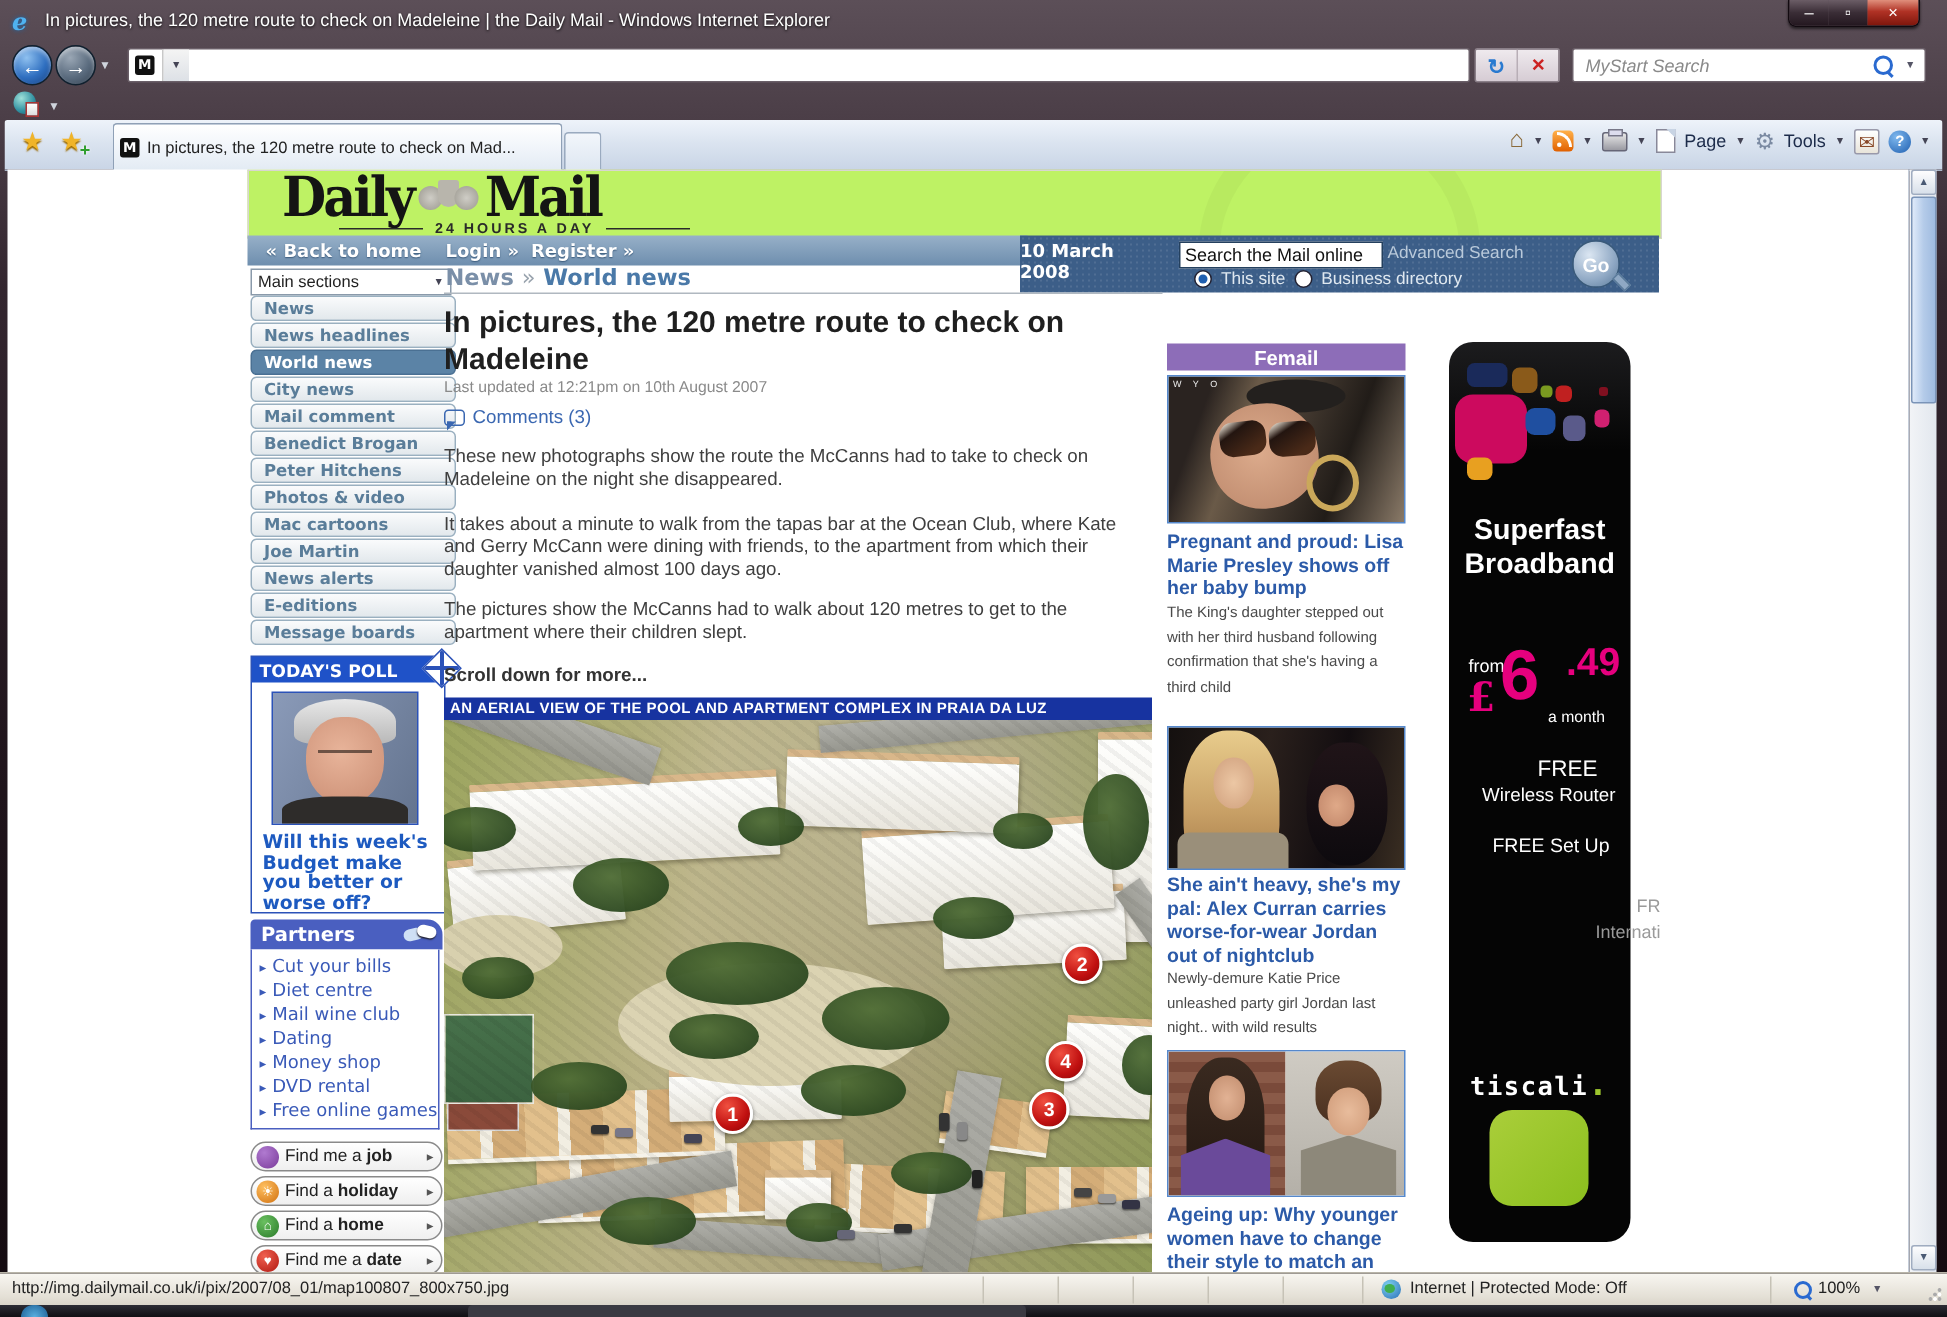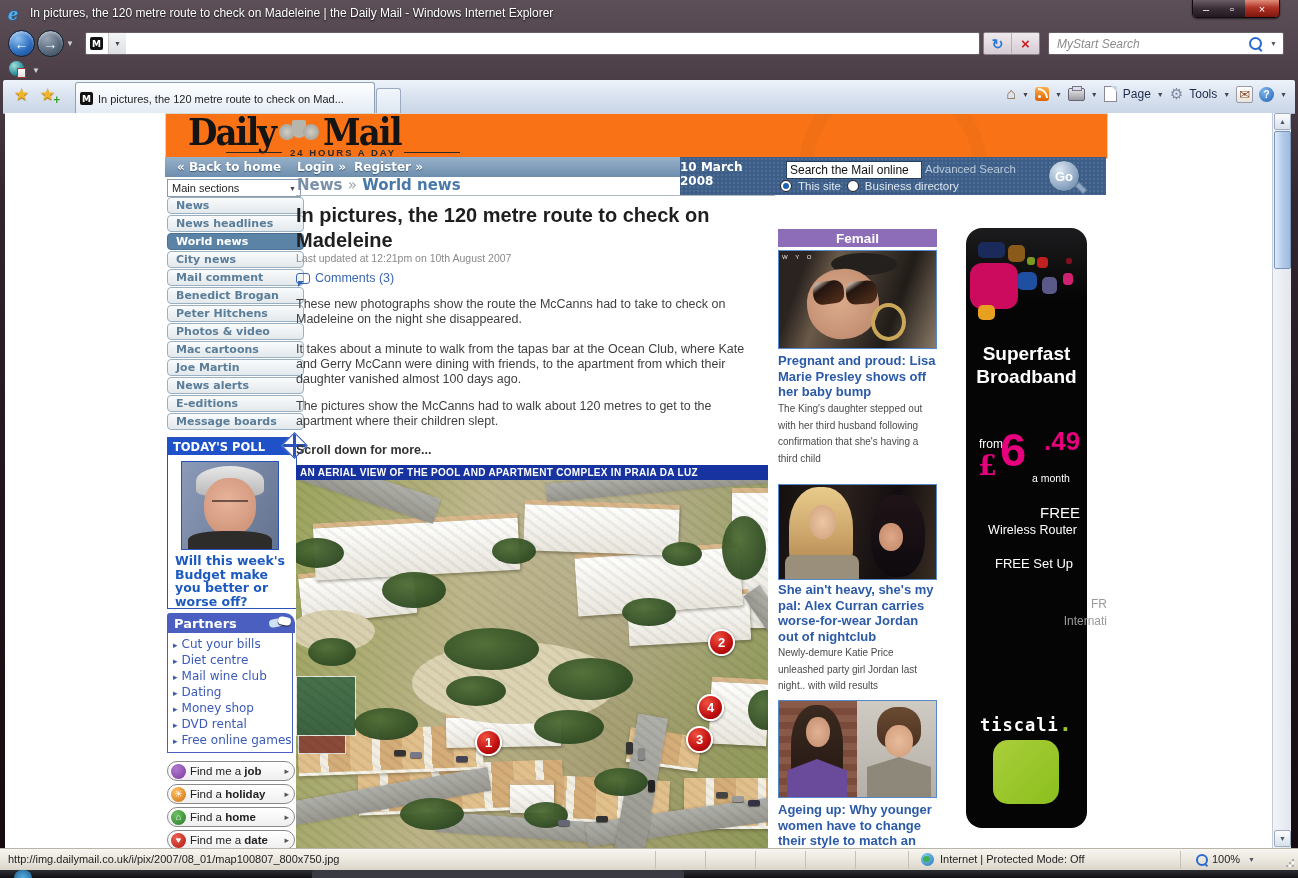--- a/index.html
+++ b/index.html
@@ -84,21 +84,21 @@
   .gear-ico{font-size:15px;color:#7b8aa2;}
   .mail-ico{font-size:13px;color:#8a4a2a;background:linear-gradient(#fff,#e8e4da);border:1px solid #99a;
             padding:0 2px;border-radius:2px;}
   .help-ico{width:15px;height:15px;border-radius:50%;background:radial-gradient(circle at 35% 30%,#7fb8ee,#1f5fb0);
             color:#fff;font:bold 10px "Liberation Sans",sans-serif;display:flex;align-items:center;justify-content:center;}
 
   
   .viewport{position:absolute;left:5px;top:113px;width:1267px;height:735px;background:#fff;overflow:hidden;}
 
   
-  .masthead{position:absolute;left:160px;top:0;width:941px;height:44px;background:#f97316;
+  .masthead{position:absolute;left:160px;top:0;width:941px;height:44px;background:#bef264;
             border:1px solid #d8d6d0;border-bottom:1px solid #c8c6c0;overflow:hidden;}
   .masthead::after{content:"";position:absolute;right:120px;top:-40px;width:160px;height:160px;border-radius:50%;
                    border:14px solid rgba(0,0,0,.03);}
   .logo{position:absolute;left:22px;top:-2px;display:flex;align-items:flex-start;}
   .logo-word{font:bold 34px "DejaVu Serif",serif;color:#141414;letter-spacing:-2px;transform:scaleY(1.08);}
   .crest{width:44px;height:26px;margin:8px 2px 0;position:relative;}
   .crest::before,.crest::after{content:"";position:absolute;top:4px;width:16px;height:16px;border-radius:50%;
        background:radial-gradient(#cfcdc6,#9a978e);}
   .crest::before{left:2px;} .crest::after{right:2px;}
   .crest .shield{position:absolute;left:15px;top:0;width:14px;height:18px;background:#b8b5ac;
@@ -110,21 +110,21 @@
   
   .steelbar{position:absolute;left:160px;top:44px;width:520px;height:20px;
             background:linear-gradient(#97b0c8,#6e8eae);}
   .steel-link{position:absolute;top:3px;color:#fff;font:bold 12px "DejaVu Sans",sans-serif;text-shadow:0 1px 1px #3a5a7a;}
   .navy-panel{position:absolute;left:675px;top:44px;width:426px;height:38px;background:#3c5e88;
               background-image:radial-gradient(rgba(255,255,255,.10) 1px,transparent 1px);background-size:4px 4px;}
   .nav-date{position:absolute;right:338px;top:3px;color:#fff;font:bold 12px "DejaVu Sans",sans-serif;}
   .mail-search{position:absolute;left:106px;top:4px;width:128px;height:16px;border:1px solid #24405e;
                font:12px "Liberation Sans",sans-serif;color:#111;padding:0 3px;}
   .adv-search{position:absolute;left:245px;top:6px;color:#b9c9da;font-size:11.5px;}
-  .radio-row{position:absolute;left:100px;top:23px;display:flex;align-items:center;gap:6px;
+  .radio-row{position:absolute;left:116px;top:23px;display:flex;align-items:center;gap:6px;
              color:#dfe8f0;font-size:11.5px;}
   .radio{width:10px;height:10px;border-radius:50%;background:#fff;border:1px solid #223;position:relative;}
   .radio.sel::after{content:"";position:absolute;left:2px;top:2px;width:6px;height:6px;border-radius:50%;background:#1f5fb0;}
   .go-btn{position:absolute;left:368px;top:3px;width:30px;height:30px;border-radius:50%;
           background:radial-gradient(circle at 35% 30%,#dbe6f2,#8fa8c4 60%,#5a7a9a);
           border:1px solid #3a5a7a;color:#fff;font:bold 13px "Liberation Sans",sans-serif;
           display:flex;align-items:center;justify-content:center;}
   .go-btn::after{content:"";position:absolute;right:-5px;bottom:-3px;width:4px;height:10px;background:#8fa8c4;
                  border:1px solid #5a7a9a;transform:rotate(-45deg);}
 
@@ -258,21 +258,21 @@
   .ad{position:absolute;left:961px;top:115px;width:121px;height:600px;border-radius:16px;
       background:linear-gradient(#1c1c1e,#050505 12%);overflow:hidden;z-index:2;}
   .sq{position:absolute;border-radius:10px;}
   .ad-head{position:absolute;left:0;top:114px;width:100%;text-align:center;color:#fff;
            font:bold 19px "Liberation Sans",sans-serif;line-height:23px;}
   .ad-from{position:absolute;left:13px;top:209px;color:#fff;font-size:12px;}
   .ad-pound{position:absolute;left:12px;top:222px;color:#e6007e;font:bold 27px "DejaVu Serif",serif;}
   .ad-price{position:absolute;left:34px;top:194px;color:#e6007e;font:bold 47px "Liberation Sans",sans-serif;}
   .ad-dec{position:absolute;left:78px;top:198px;color:#e6007e;font:bold 26px "Liberation Sans",sans-serif;}
   .ad-month{position:absolute;left:66px;top:244px;color:#fff;font-size:10.5px;}
-  .ad-free1a{position:absolute;right:7px;top:276px;color:#fff;font-size:15px;}
+  .ad-free1a{position:absolute;right:22px;top:276px;color:#fff;font-size:15px;}
   .ad-free1b{position:absolute;right:10px;top:295px;color:#fff;font-size:12.5px;}
   .ad-free2{position:absolute;right:14px;top:328px;color:#fff;font-size:13px;}
   .ad-brand{position:absolute;left:0;top:483px;width:100%;text-align:center;color:#fff;
             font:bold 17px "DejaVu Sans Mono",monospace;letter-spacing:1px;}
   .ad-brand b{color:#9dc62d;font-size:22px;}
   .ad-green{position:absolute;left:27px;top:512px;width:66px;height:64px;border-radius:15px;
             background:linear-gradient(135deg,#aace3a,#8bbf1e);}
   .clipped-txt{position:absolute;left:1018px;top:483px;width:84px;text-align:right;color:#9a9a9a;
                font-size:12px;line-height:17px;z-index:3;overflow:hidden;height:36px;}
 

